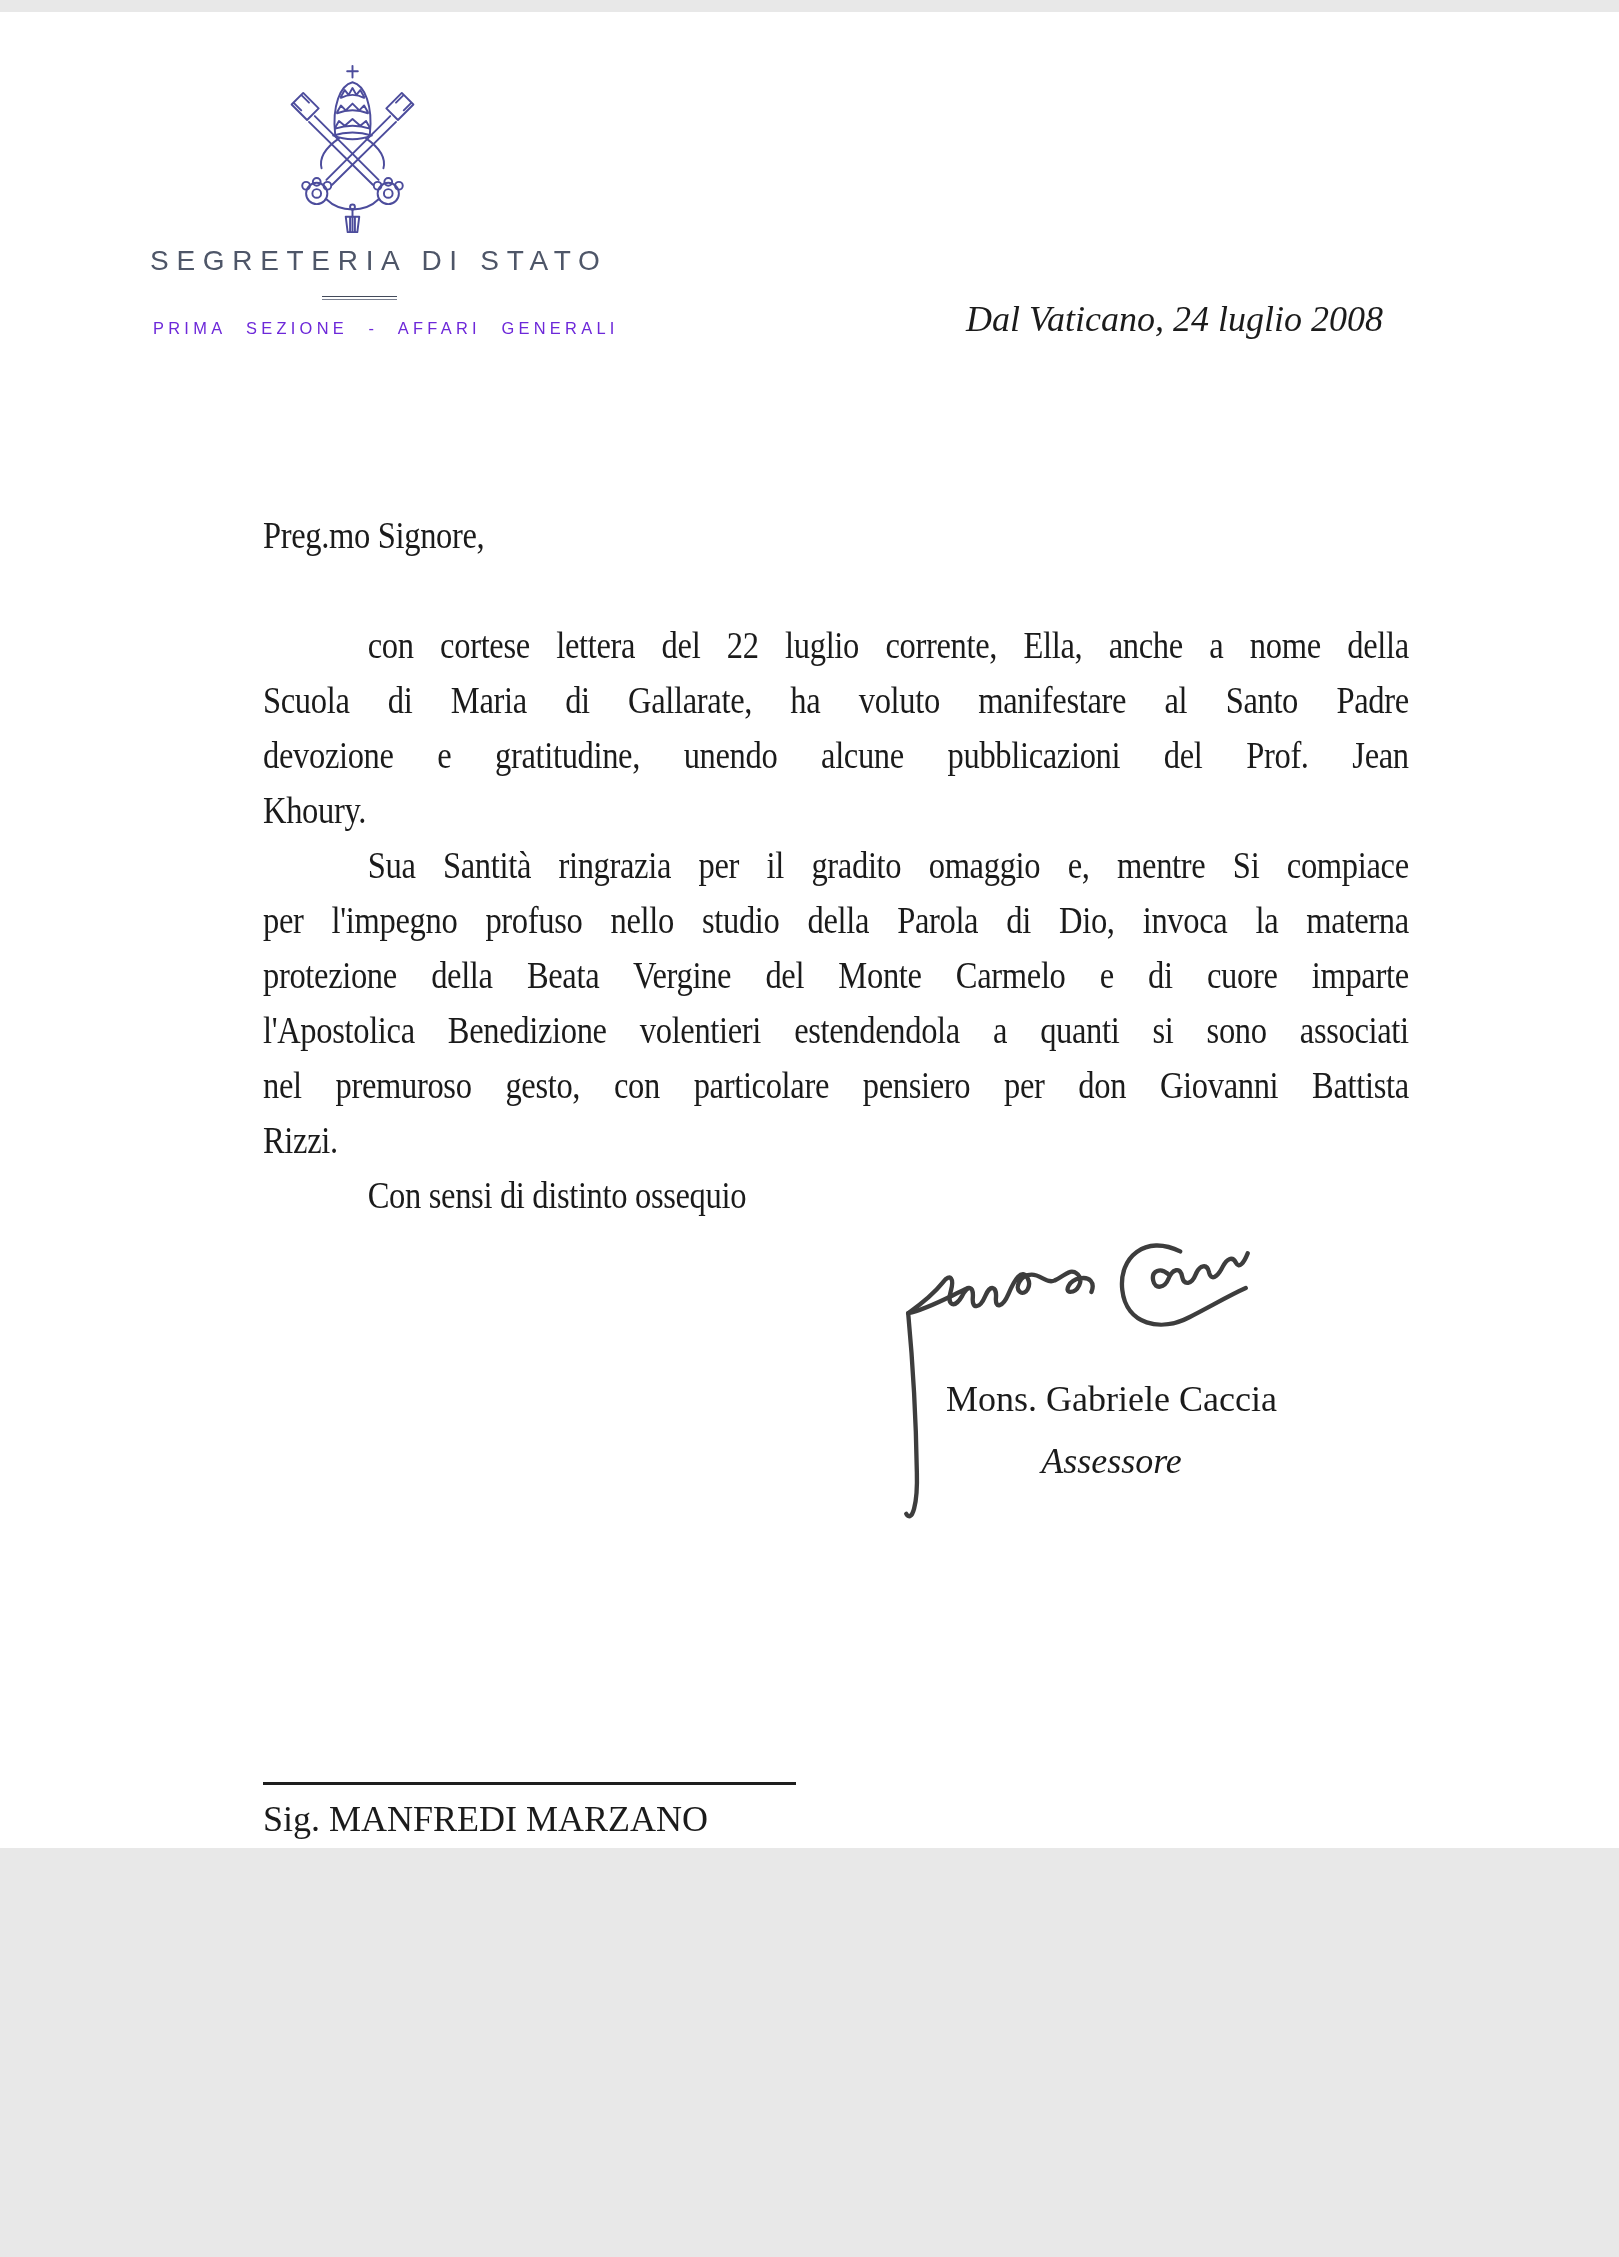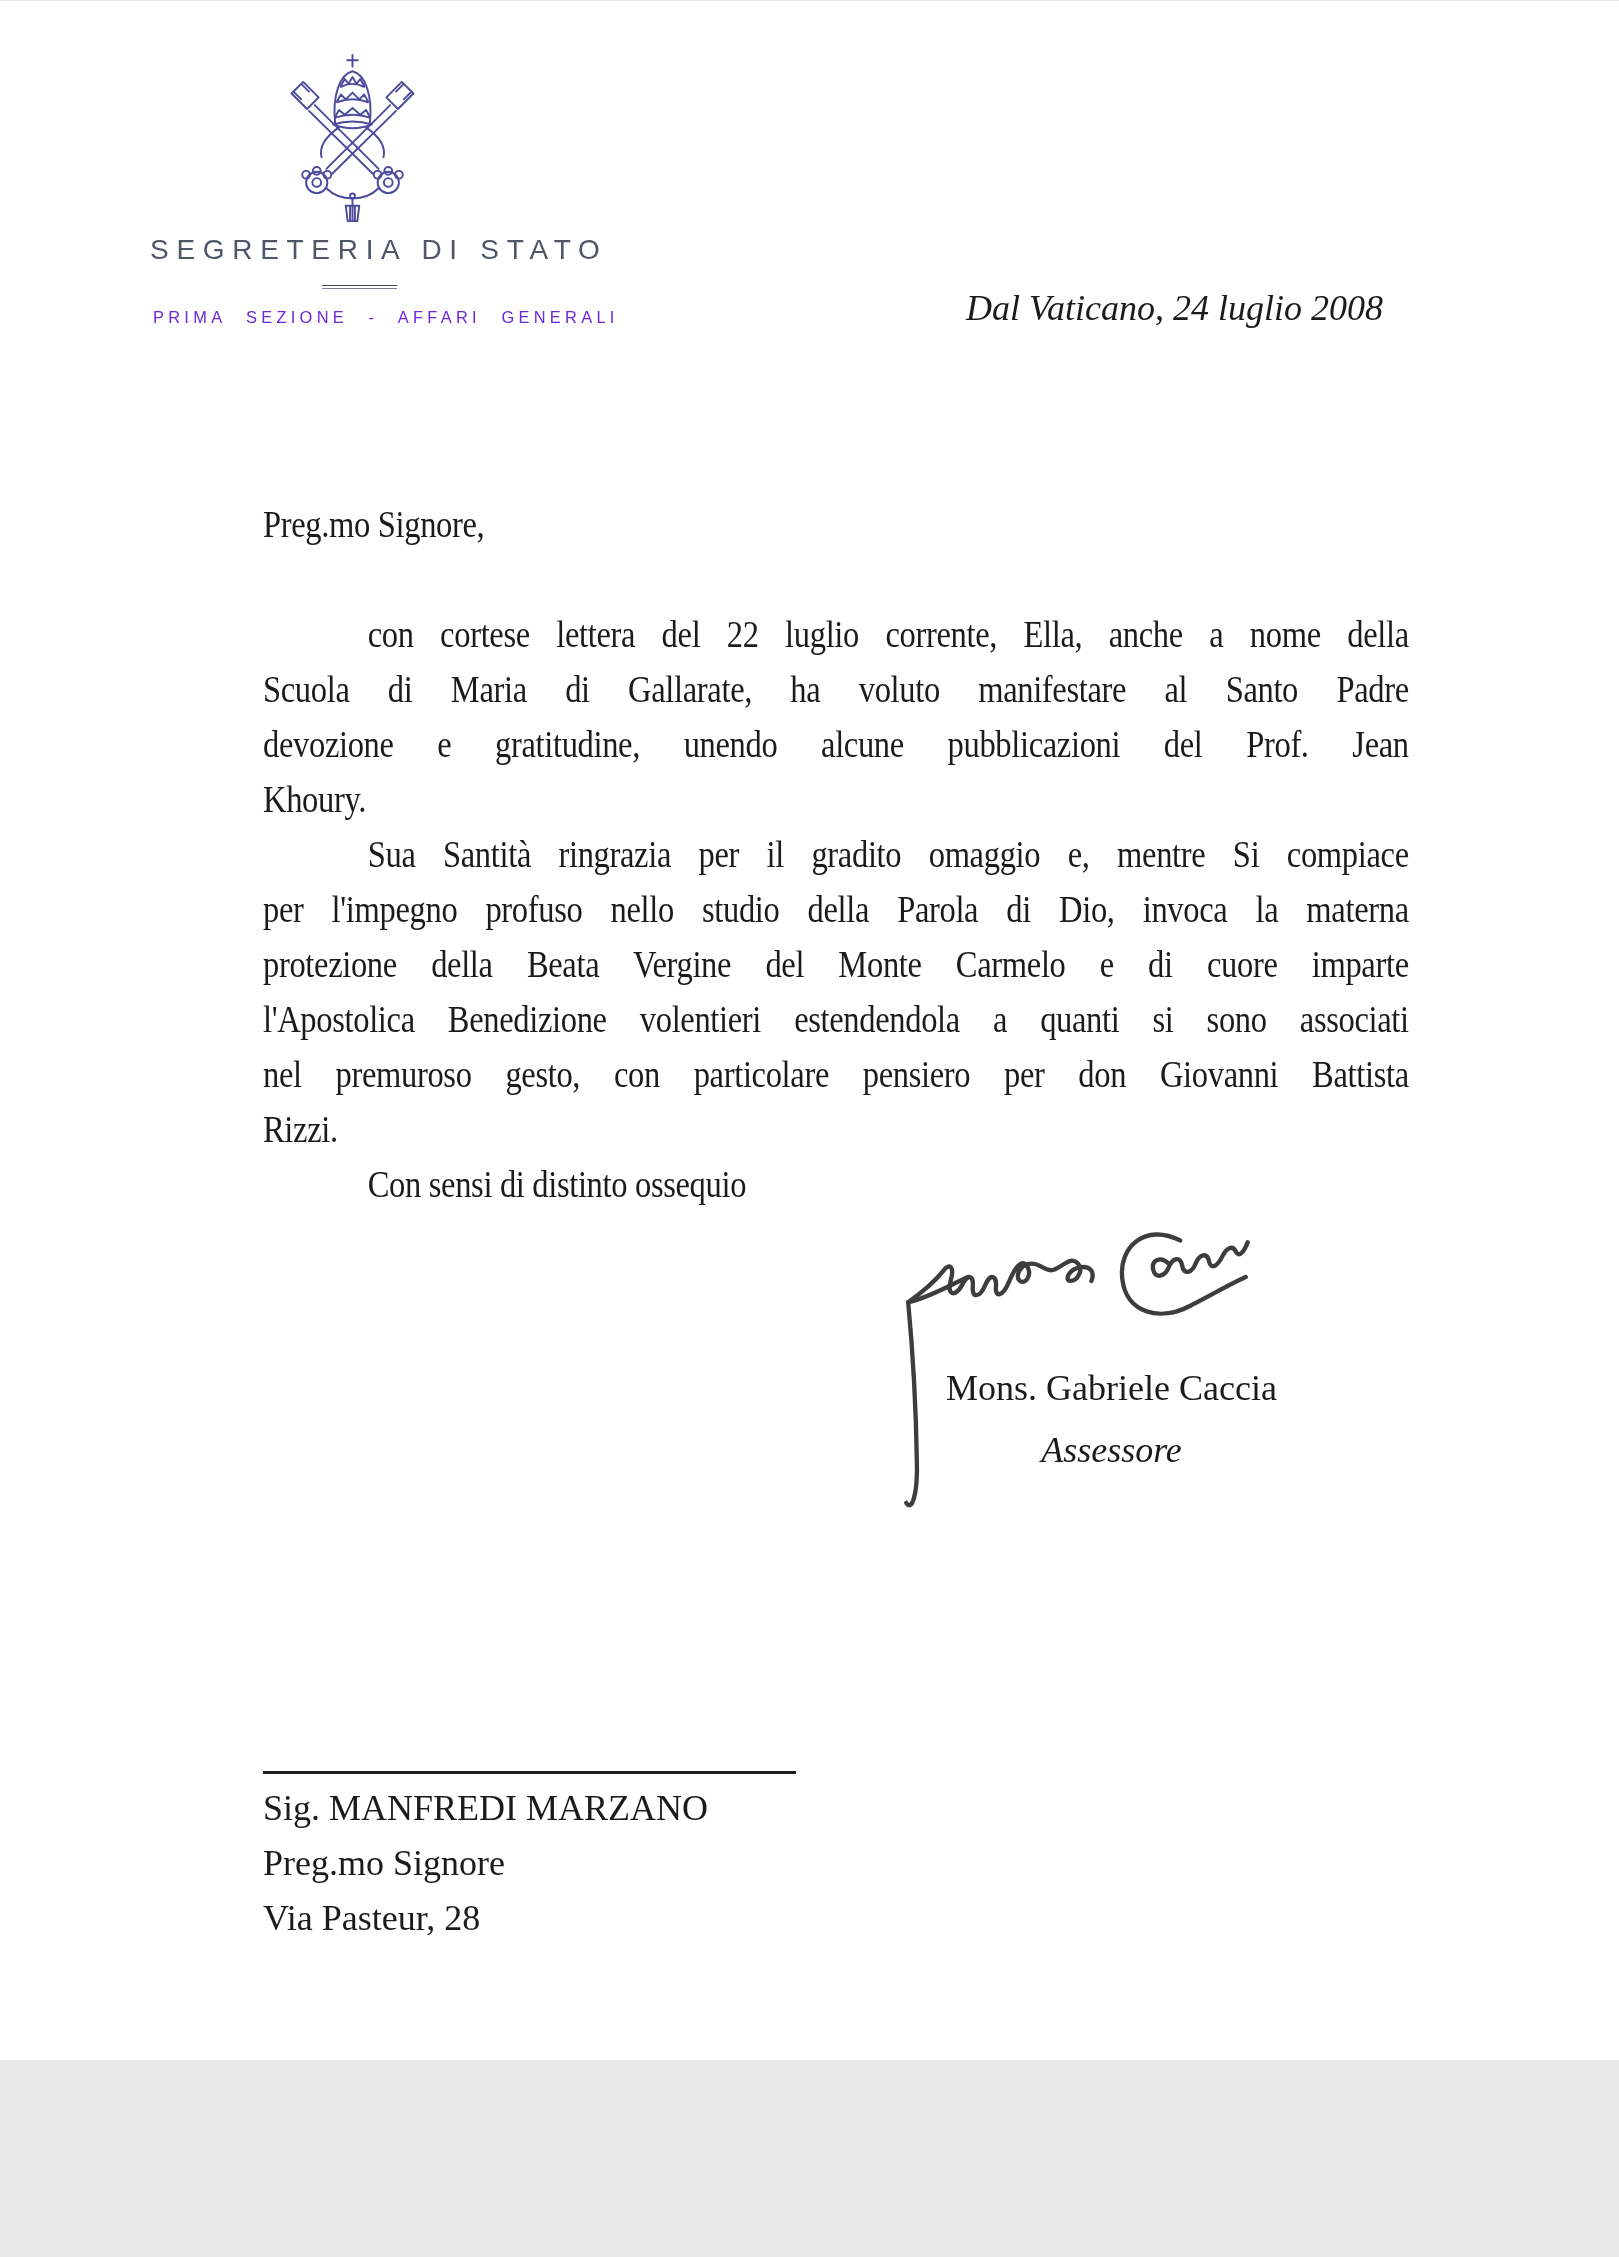--- a/index.html
+++ b/index.html
@@ -1,17 +1,17 @@
 <!DOCTYPE html>
 <html><head>
 <meta charset="utf-8">
 <style>
   html,body { margin:0; padding:0; background:#e8e8e8; }
   .page {
-    position:relative; width:1619px; height:2059px; margin:1px auto;
+    position:relative; width:1619px; height:1836px; margin:12px auto;
     background:#ffffff; overflow:hidden;
     font-family:"Liberation Serif", serif; color:#1b1b1b;
   }
   
   .crest { position:absolute; left:278px; top:50px; }
   .org-name {
     position:absolute; left:150px; top:233px;
     font-family:"Liberation Sans", sans-serif;
     font-size:28px; letter-spacing:7.7px; color:#4e5668; white-space:nowrap;
   }

